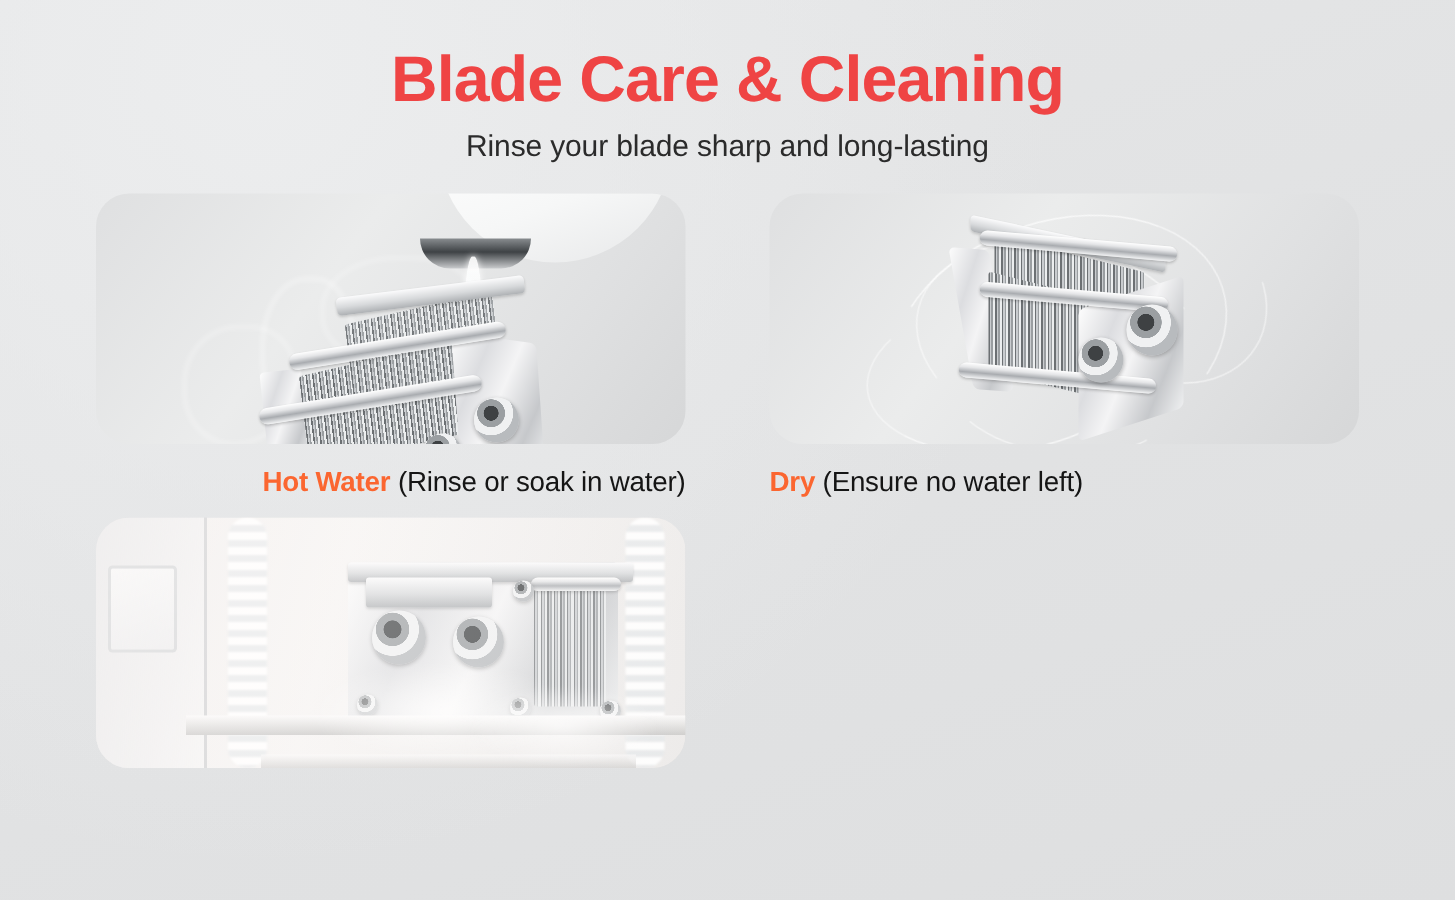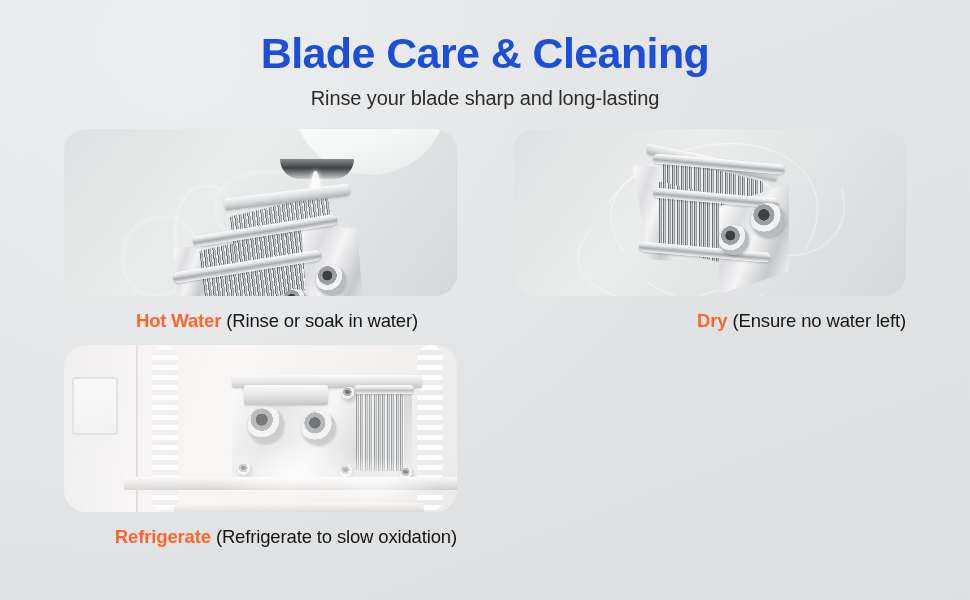--- a/index.html
+++ b/index.html
@@ -18,21 +18,21 @@
     position:relative;
   }
 
   
   .header { padding-top:31px; text-align:center; }
 
   .title {
     font-size:43px;
     font-weight:bold;
     letter-spacing:-0.6px;
-    color:#1d4ed8;
+    color:#ef4444;
     line-height:1.05;
   }
 
   .subtitle {
     margin-top:11px;
     font-size:20px;
     font-weight:normal;
     color:#2b2b2b;
     letter-spacing:-0.1px;
   }
@@ -54,28 +54,28 @@
     width:393px;
     height:167px;
     border-radius:22px;
     overflow:hidden;
     background:linear-gradient(127deg,#dfe0e1 0%,#ebecec 38%,#e0e1e2 72%,#d6d7d8 100%);
   }
 
   .caption {
     margin-top:14px;
     font-size:18.5px;
-    text-align:right;
+    text-align:left;
     white-space:nowrap;
     letter-spacing:-0.15px;
     color:#151515;
   }
   .caption .kw { color:#fb6630; font-weight:bold; }
 
-  .cell.left .caption { text-align:center; padding-left:33px; }
+  .cell.left .caption { text-align:right; padding-left:33px; }
 
   
   .art { position:absolute; inset:0; }
 
   .frame-body {
     position:absolute;
     background:linear-gradient(115deg,#fdfdfd 0%,#dcdde0 28%,#f4f4f5 50%,#c6c8cb 78%,#eeeff0 100%);
   }
 
   .disc-stack {
@@ -317,19 +317,15 @@
         <div class="hexnut" style="left:336px; top:122px; width:14px; height:14px;"></div>
 
         <div class="fridge-shelf"></div>
         <div class="fridge-shelf b"></div>
 
         <div class="mist" style="left:140px; top:96px; width:180px; height:66px;"></div>
         <div class="mist" style="left:246px; top:112px; width:130px; height:54px;"></div>
         <div class="wash4"></div>
       </div>
     </div>
-    <div class="caption">
-      <span class="kw">Refrigerate</span>
-      <span>(Refrigerate to slow oxidation)</span>
-    </div>
   </div>
 
 </div>
 
 </body></html>

